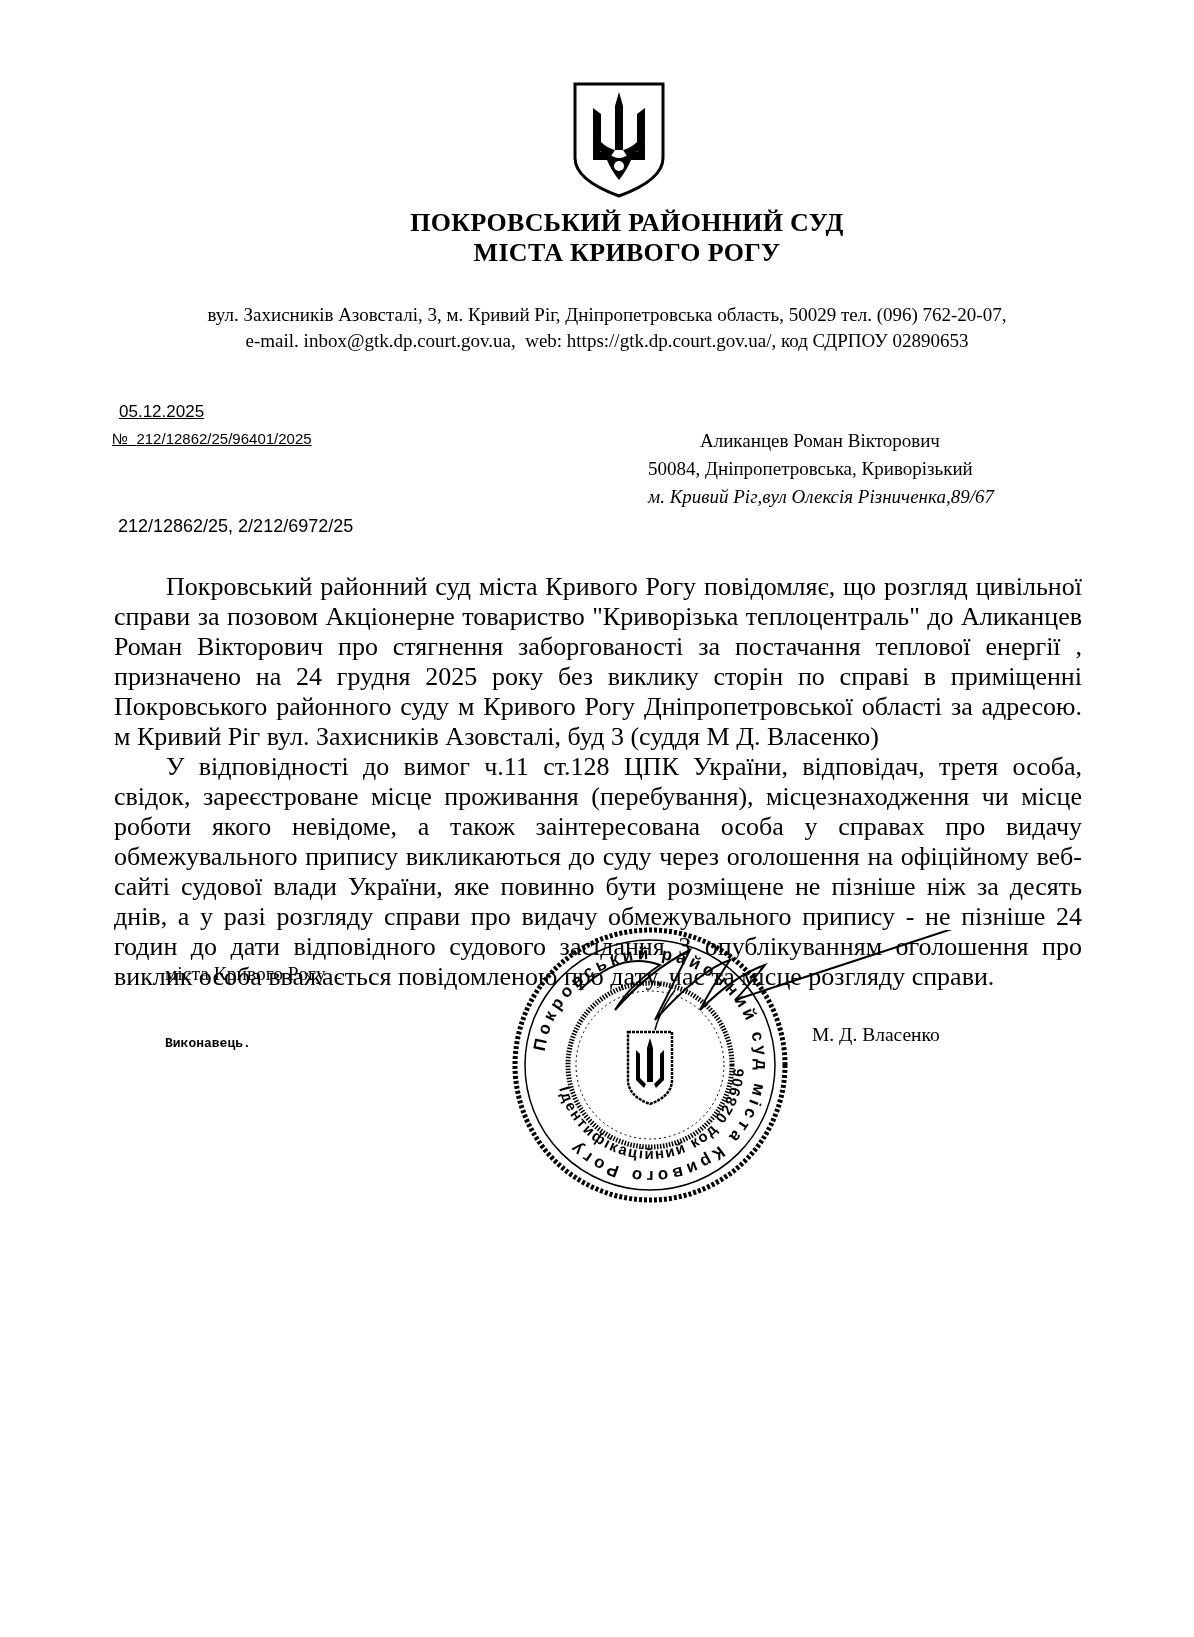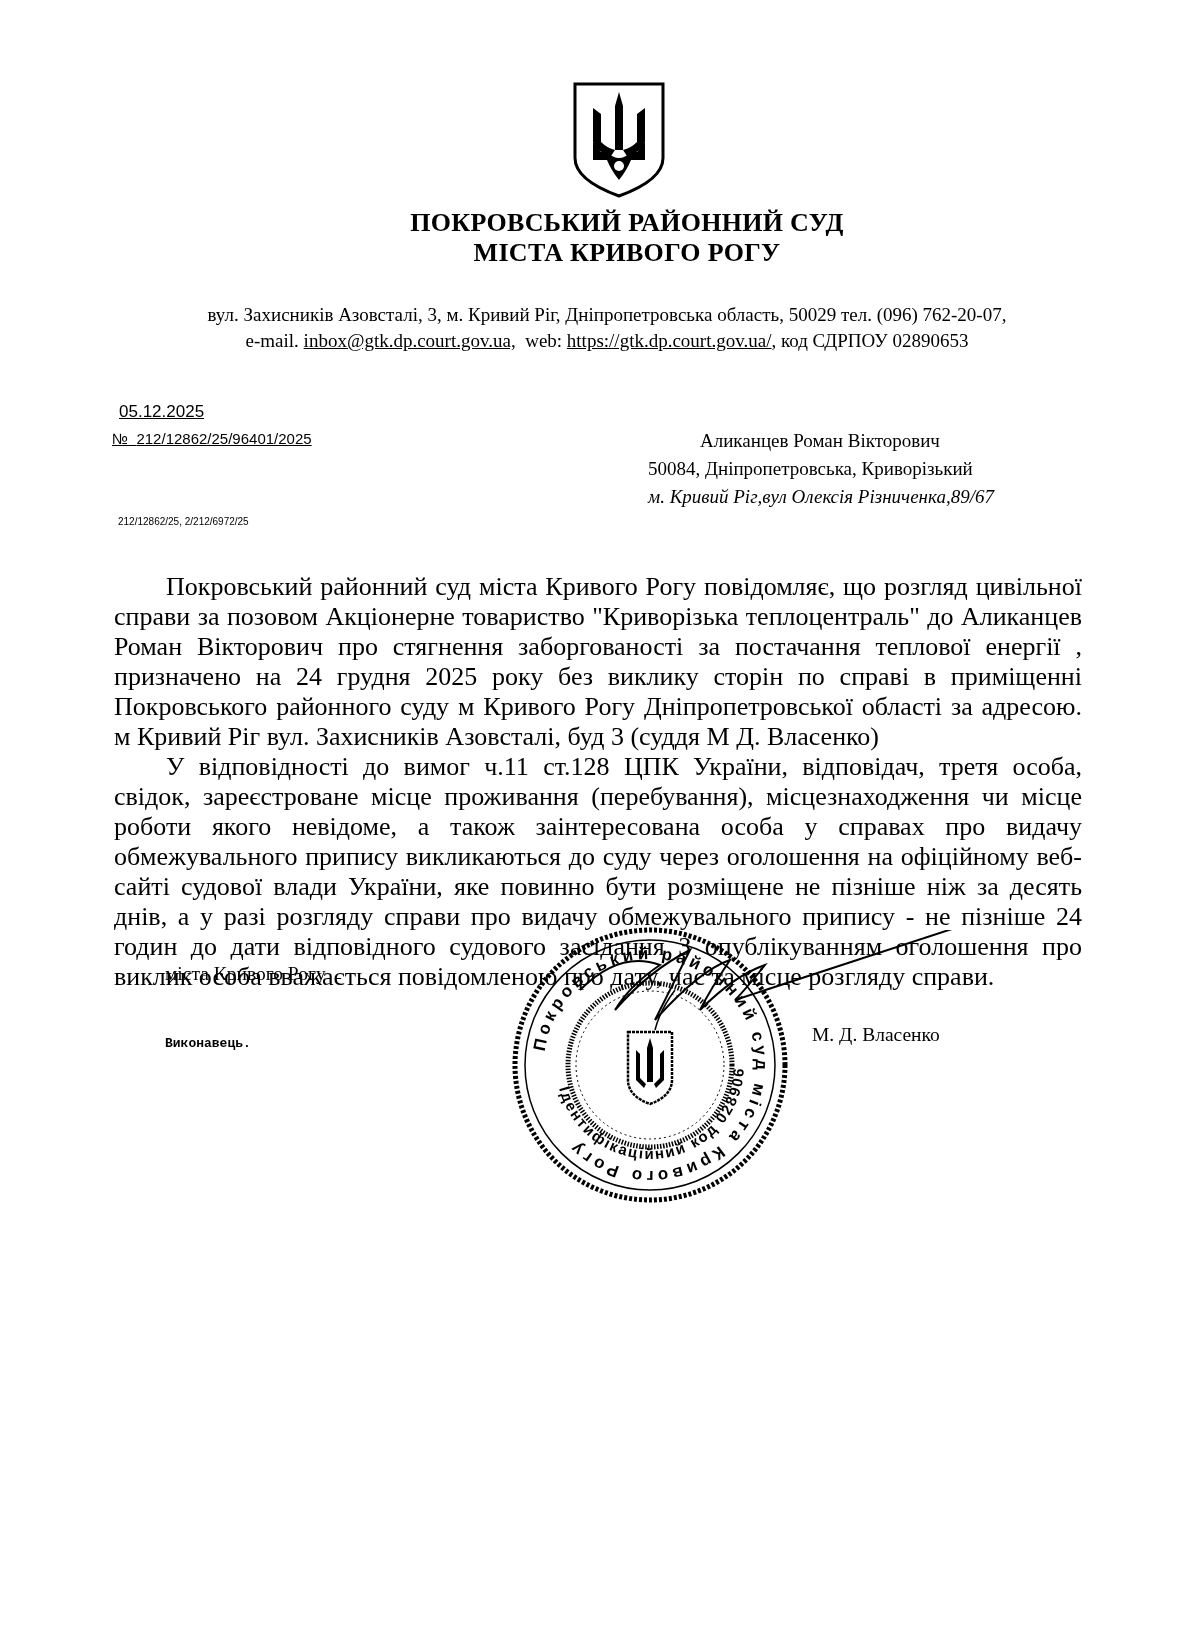--- a/index.html
+++ b/index.html
@@ -21,32 +21,32 @@
     }
     .court-title.l1 { top: 208px; left: 30px; }
     .court-title.l2 { top: 238px; left: 30px; }
 
     .contacts {
       position: absolute; left: 0; width: 1194px; text-align: center;
       font-family: "Liberation Serif", serif; font-size: 19px;
     }
     .contacts.l1 { top: 304px; left: 10px; }
     .contacts.l2 { top: 330px; left: 10px; }
-    .u { text-decoration: underline; }
+    .u { }
 
     .out-date {
       position: absolute; left: 112px; top: 402px; font-size: 17px;
       text-decoration: underline; font-family: "Liberation Sans", sans-serif; margin-left: 7px;
     }
     .out-num {
       position: absolute; left: 112px; top: 430px; font-size: 15px;
       text-decoration: underline; font-family: "Liberation Sans", sans-serif;
     }
     .case-nums {
-      position: absolute; left: 118px; top: 516px; font-size: 10px;
+      position: absolute; left: 118px; top: 516px; font-size: 18px;
       font-family: "Liberation Sans", sans-serif;
     }
 
     .recipient { position: absolute; font-size: 19px; white-space: nowrap; }
     .recipient.name { left: 700px; top: 430px; }
     .recipient.addr1 { left: 648px; top: 458px; text-align: right; }
     .recipient.addr2 { left: 648px; top: 486px; font-style: italic; }
 
     .body-text {
       position: absolute; left: 114px; top: 572px; width: 968px;

